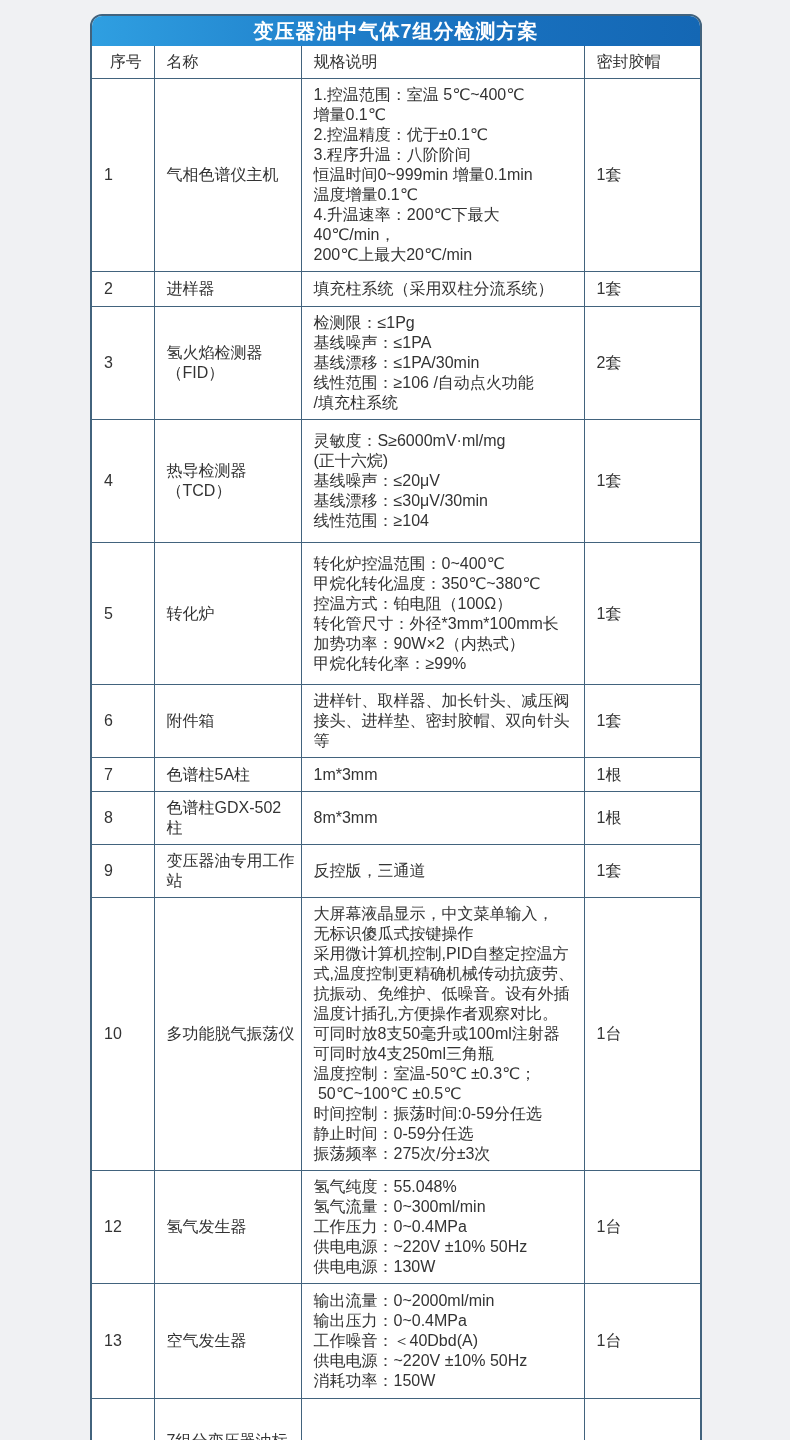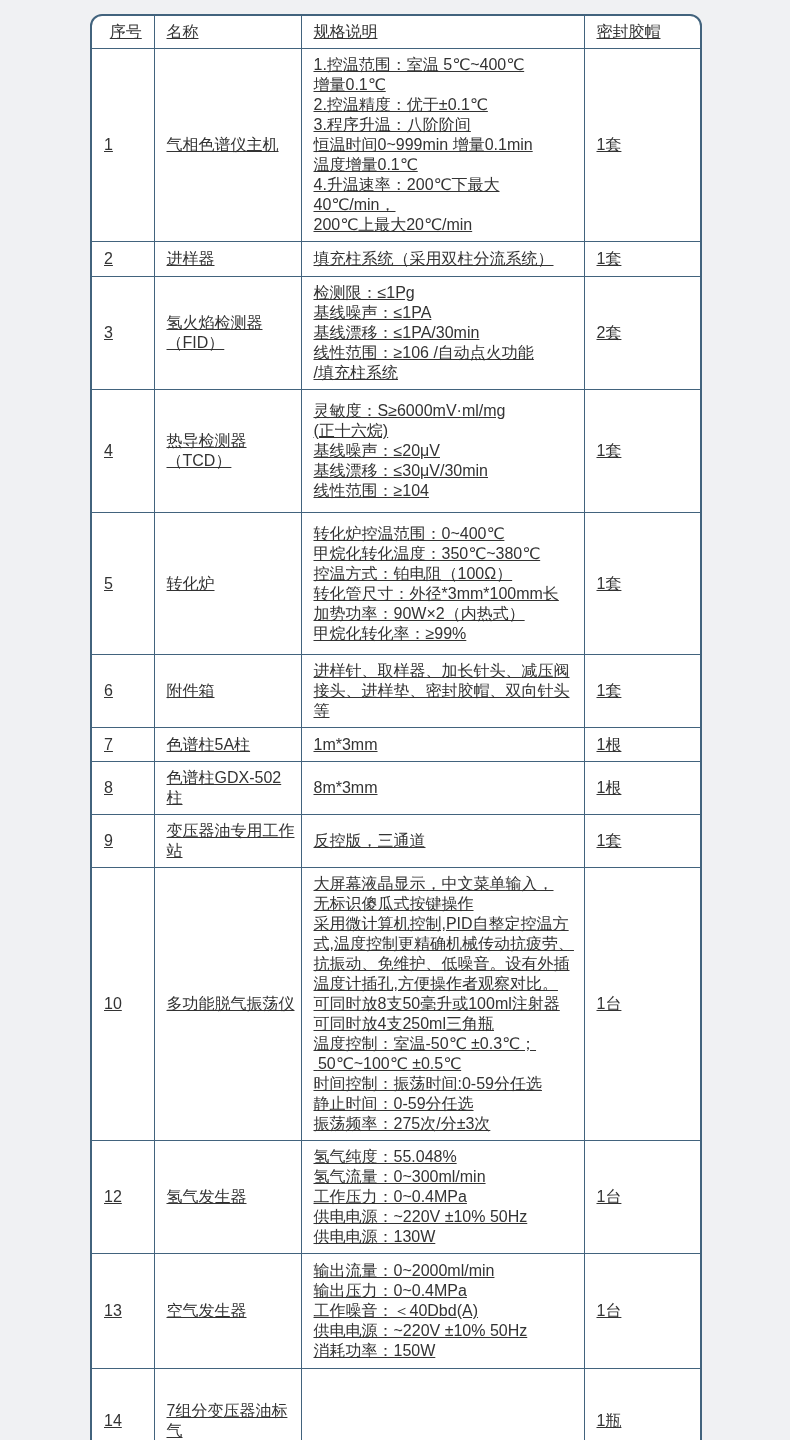--- a/index.html
+++ b/index.html
@@ -42,21 +42,20 @@
   .spec-table col.c-spec{width:283px;}
   .spec-table col.c-qty{width:116px;}
   .spec-table th,.spec-table td{
     border:1px solid #42637d;
     vertical-align:middle;
     padding:6px 6px 6px 12px;
     line-height:20px;
     font-weight:normal;
     text-align:left;
     overflow:hidden;
-    text-decoration:underline;
   }
   
   .spec-table tr > *:first-child{border-left:none;}
   .spec-table tr > *:last-child{border-right:none;}
   .spec-table thead th{border-top:none;}
   .spec-table tbody tr:last-child td{border-bottom:none;}
   .spec-table thead tr{height:32px;}
   .col-no{text-align:center;padding-left:4px;}
   th.col-no{text-align:center;}
   .spec-line{white-space:pre-wrap;}
@@ -74,20 +73,21 @@
   tbody tr:nth-child(11){height:35px;}
   tbody tr:nth-child(12){height:115px;}
   tbody tr:nth-child(13){height:105px;}
   tbody tr:nth-child(14){height:59px;}
   tbody tr:nth-child(15){height:29px;}
 </style>
 </head>
 <body>
 
 <div class="spec-card">
+  <div class="title-bar">变压器油中气体7组分检测方案</div>
   <table class="spec-table">
     <colgroup>
       <col class="c-no">
         <col class="c-name">
         <col class="c-spec">
         <col class="c-qty">
     </colgroup>
     <thead>
       <tr>
         <th class="col-no">序号</th>

